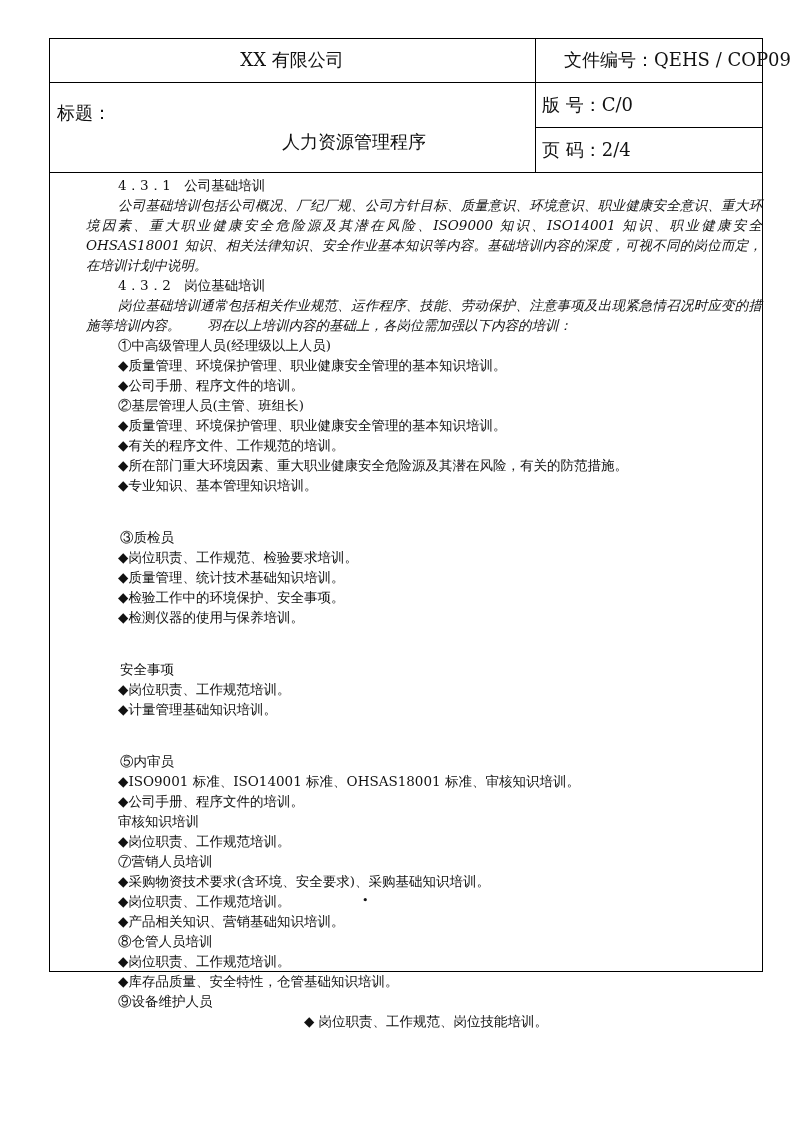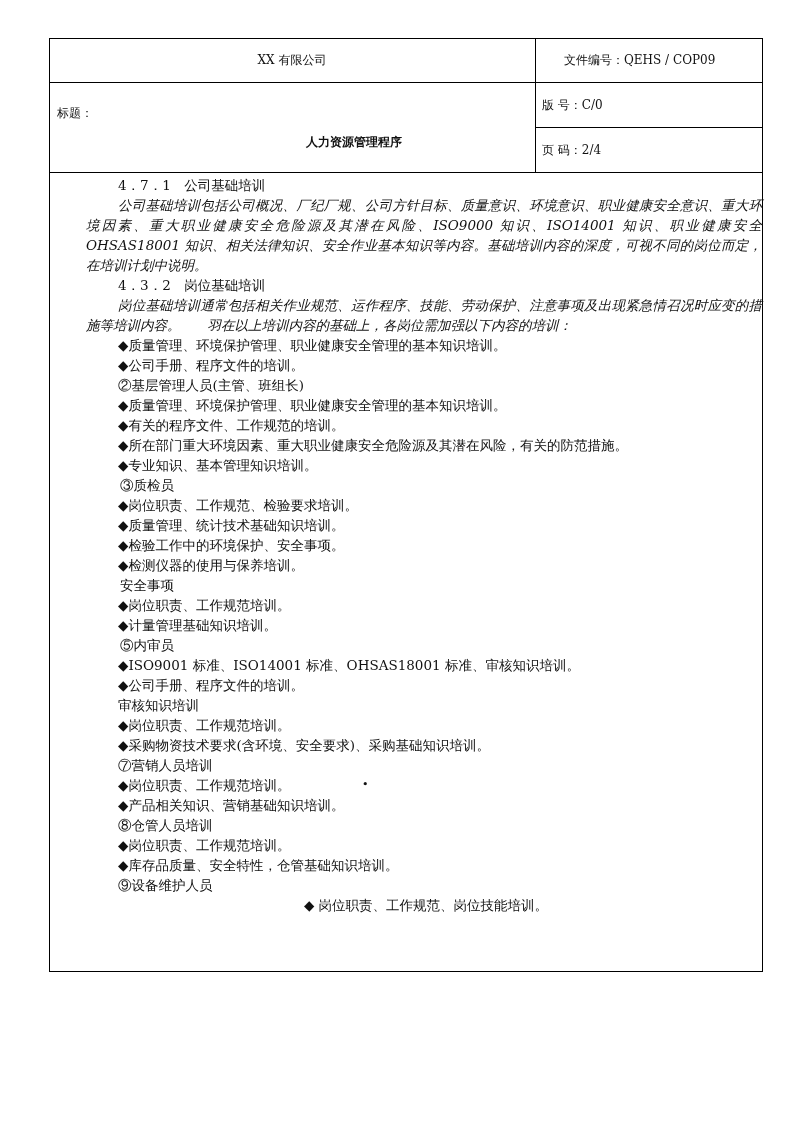--- a/index.html
+++ b/index.html
@@ -1,50 +1,51 @@
 <!DOCTYPE html>
 <html><head>
 <meta charset="utf-8">
 <style>
   html, body { margin:0; padding:0; background:#ffffff; }
   body { width:793px; height:1122px; position:relative; font-family:"DejaVu Serif","Liberation Serif",serif; color:#111; }
   .frame { position:absolute; left:49px; top:38px; width:714px; height:934px; border:1px solid #000; box-sizing:border-box; }
   .hline { position:absolute; height:1px; background:#000; }
   .vline { position:absolute; width:1px; background:#000; }
-  .cell-text { position:absolute; font-size:12px; line-height:18px; white-space:nowrap; }
+  .cell-text { position:absolute; font-size:18px; line-height:18px; white-space:nowrap; }
   .body { position:absolute; left:86px; top:175px; width:676px; font-size:13.5px; line-height:20px; }
   .line { white-space:nowrap; height:20px; }
   .ind2 { padding-left:32px; }
-  .ind3 { padding-left:34px; }
+  .ind3 { padding-left:34px;margin-top:32px; }
   .ind1 { padding-left:4px;text-align:center; }
   .para { text-indent:32px; white-space:normal; height:auto; text-align:justify; text-align-last:left;font-style:italic; }
 </style>
 </head>
 <body>
 
 <div class="frame"></div>
 
 <div class="hline" style="left:49px;top:82px;width:714px;"></div>
 <div class="hline" style="left:535px;top:127px;width:228px;"></div>
 <div class="hline" style="left:49px;top:172px;width:714px;"></div>
 <div class="vline" style="left:535px;top:38px;height:134px;"></div>
 
 <div class="cell-text" style="left:49px;width:486px;top:51px;text-align:center;">XX 有限公司</div>
 <div class="cell-text" style="left:542px;top:51px;margin-left:22px;">文件编号：QEHS / COP09</div>
 <div class="cell-text" style="left:57px;top:104px;">标题：</div>
-<div class="cell-text" style="left:49px;width:610px;top:133px;text-align:center;font-weight:bold;">人力资源管理程序</div>
+<div class="cell-text" style="left:49px;width:610px;top:133px;text-align:center;">人力资源管理程序</div>
 <div class="cell-text" style="left:542px;top:96px;">版 号：C/0</div>
 <div class="cell-text" style="left:542px;top:141px;">页 码：2/4</div>
 
 <div class="body">
-  <div class="line ind2">4．7．1　公司基础培训</div>
+  <div class="line ind2">4．3．1　公司基础培训</div>
   <div class="line para">公司基础培训包括公司概况、厂纪厂规、公司方针目标、质量意识、环境意识、职业健康安全意识、重大环境因素、重大职业健康安全危险源及其潜在风险、ISO9000 知识、ISO14001 知识、职业健康安全 OHSAS18001 知识、相关法律知识、安全作业基本知识等内容。基础培训内容的深度，可视不同的岗位而定，在培训计划中说明。</div>
   <div class="line ind2">4．3．2　岗位基础培训</div>
   <div class="line para">岗位基础培训通常包括相关作业规范、运作程序、技能、劳动保护、注意事项及出现紧急情召况时应变的措施等培训内容。　　羽在以上培训内容的基础上，各岗位需加强以下内容的培训：</div>
 
+  <div class="line ind2">①中高级管理人员(经理级以上人员)</div>
   <div class="line ind2">◆质量管理、环境保护管理、职业健康安全管理的基本知识培训。</div>
   <div class="line ind2">◆公司手册、程序文件的培训。</div>
 
   <div class="line ind2">②基层管理人员(主管、班组长)</div>
   <div class="line ind2">◆质量管理、环境保护管理、职业健康安全管理的基本知识培训。</div>
   <div class="line ind2">◆有关的程序文件、工作规范的培训。</div>
   <div class="line ind2">◆所在部门重大环境因素、重大职业健康安全危险源及其潜在风险，有关的防范措施。</div>
   <div class="line ind2">◆专业知识、基本管理知识培训。</div>
 
   <div class="line ind3">③质检员</div>
@@ -56,23 +57,23 @@
   <div class="line ind3">安全事项</div>
   <div class="line ind2">◆岗位职责、工作规范培训。</div>
   <div class="line ind2">◆计量管理基础知识培训。</div>
 
   <div class="line ind3">⑤内审员</div>
   <div class="line ind2">◆ISO9001 标准、ISO14001 标准、OHSAS18001 标准、审核知识培训。</div>
   <div class="line ind2">◆公司手册、程序文件的培训。</div>
 
   <div class="line ind2">审核知识培训</div>
   <div class="line ind2">◆岗位职责、工作规范培训。</div>
+  <div class="line ind2">⑦营销人员培训</div>
+
   <div class="line ind2">◆采购物资技术要求(含环境、安全要求)、采购基础知识培训。</div>
-
-  <div class="line ind2">⑦营销人员培训</div>
   <div class="line ind2" style="position:relative;"><span>◆岗位职责、工作规范培训。</span><span style="position:absolute;left:276px;top:0;font-size:11px;">•</span></div>
   <div class="line ind2">◆产品相关知识、营销基础知识培训。</div>
 
   <div class="line ind2">⑧仓管人员培训</div>
   <div class="line ind2">◆岗位职责、工作规范培训。</div>
   <div class="line ind2">◆库存品质量、安全特性，仓管基础知识培训。</div>
 
   <div class="line ind2">⑨设备维护人员</div>
   <div class="line ind1">◆ 岗位职责、工作规范、岗位技能培训。</div>
 </div>

